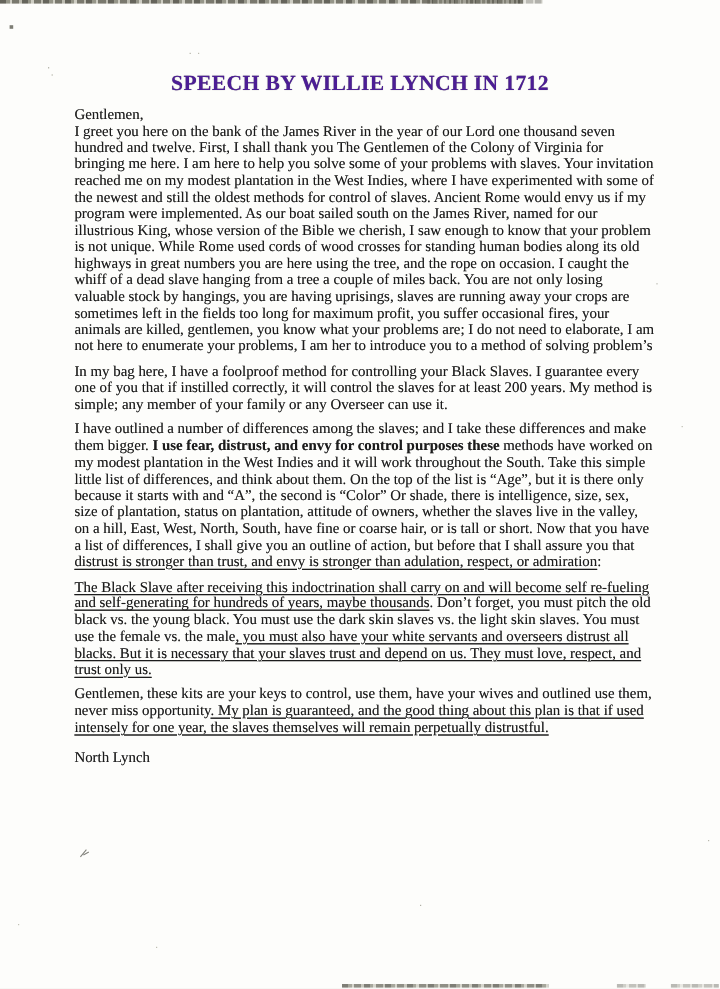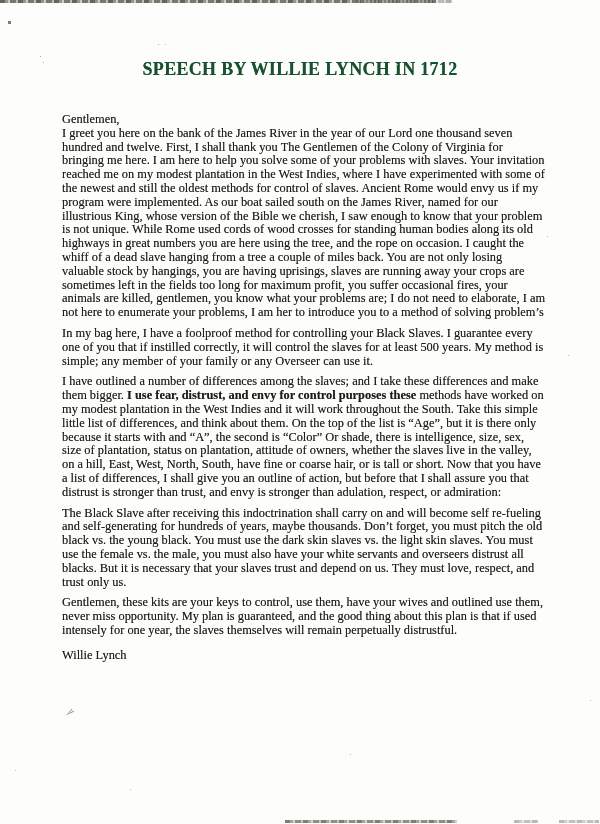--- a/index.html
+++ b/index.html
@@ -49,61 +49,61 @@
       130px 789px 0 0 #bcbcb1,
       15px 770px 0 0 #c0c0b5,
       590px 700px 0 0 #b8b8ad;
   }
   .title {
     margin: 59px 0 0 0;
     text-align: center;
     font-size: 18px;
     font-weight: bold;
     letter-spacing: 0.3px;
-    color: #14532d;
+    color: #4c1d95;
     text-shadow: 0 0 0.6px rgba(25,25,25,0.6);
   }
   .doc {
-    margin: 33px 0 0 62px;
+    margin: 9px 0 0 62px;
     width: 484px;
     font-size: 12.4px;
     line-height: 13.8px;
     text-shadow: 0 0 0.5px rgba(30,30,30,0.55);
   }
   .doc p.para { margin: 0 0 7px 0; }
   .doc span.b { font-weight: bold; }
-  .doc span.u { text-decoration-thickness: 1px; text-underline-offset: 2px; }
+  .doc span.u { text-decoration: underline; text-decoration-thickness: 1px; text-underline-offset: 2px; }
   .closing { margin: 10px 0 0 62px; font-size: 12.4px; line-height: 13.8px; text-shadow: 0 0 0.5px rgba(30,30,30,0.55); }
   .signature { margin-top: 11px; }
   .ink-mark { position: absolute; left: 66px; top: 702px; opacity: 0.75; }
 </style>
 </head>
 <body>
 
 <div class="page">
 
   <div class="strip strip-top"></div>
   <div class="strip strip-top-tail"></div>
   <span class="specks"></span>
 
   <h1 class="title">SPEECH BY WILLIE LYNCH IN 1712</h1>
 
   <div class="doc">
       <p class="para"><span>Gentlemen,</span><br><span>I greet you here on the bank of the James River in the year of our Lord one thousand seven hundred and twelve. First, I shall thank you The Gentlemen of the Colony of Virginia for bringing me here. I am here to help you solve some of your problems with slaves. Your invitation reached me on my modest plantation in the West Indies, where I have experimented with some of the newest and still the oldest methods for control of slaves. Ancient Rome would envy us if my program were implemented. As our boat sailed south on the James River, named for our illustrious King, whose version of the Bible we cherish, I saw enough to know that your problem is not unique. While Rome used cords of wood crosses for standing human bodies along its old highways in great numbers you are here using the tree, and the rope on occasion. I caught the whiff of a dead slave hanging from a tree a couple of miles back. You are not only losing valuable stock by hangings, you are having uprisings, slaves are running away your crops are sometimes left in the fields too long for maximum profit, you suffer occasional fires, your animals are killed, gentlemen, you know what your problems are; I do not need to elaborate, I am not here to enumerate your problems, I am her to introduce you to a method of solving problem’s</span></p>
-      <p class="para"><span>In my bag here, I have a foolproof method for controlling your Black Slaves. I guarantee every one of you that if instilled correctly, it will control the slaves for at least 500 years. My method is simple; any member of your family or any Overseer can use it.</span></p>
+      <p class="para"><span>In my bag here, I have a foolproof method for controlling your Black Slaves. I guarantee every one of you that if instilled correctly, it will control the slaves for at least 200 years. My method is simple; any member of your family or any Overseer can use it.</span></p>
       <p class="para"><span>I have outlined a number of differences among the slaves; and I take these differences and make them bigger. </span><span class="b">I use fear, distrust, and envy for control purposes these</span><span> methods have worked on my modest plantation in the West Indies and it will work throughout the South. Take this simple little list of differences, and think about them. On the top of the list is “Age”, but it is there only because it starts with and “A”, the second is “Color” Or shade, there is intelligence, size, sex, size of plantation, status on plantation, attitude of owners, whether the slaves live in the valley, on a hill, East, West, North, South, have fine or coarse hair, or is tall or short. Now that you have a list of differences, I shall give you an outline of action, but before that I shall assure you that </span><span class="u">distrust is stronger than trust, and envy is stronger than adulation, respect, or admiration</span><span>:</span></p>
       <p class="para"><span class="u">The Black Slave after receiving this indoctrination shall carry on and will become self re-fueling and self-generating for hundreds of years, maybe thousands</span><span>. Don’t forget, you must pitch the old black vs. the young black.  You must use the dark skin slaves vs. the light skin slaves. You must use the female vs. the male</span><span class="u">, you must also have your white servants and overseers distrust all blacks. But it is necessary that your slaves trust and depend on us. They must love, respect, and trust only us.</span></p>
       <p class="para"><span>Gentlemen, these kits are your keys to control, use them, have your wives and outlined use them, never miss opportunity</span><span class="u">. My plan is guaranteed, and the good thing about this plan is that if used intensely for one year, the slaves themselves will remain perpetually distrustful.</span></p>
     </div>
 
   <span class="ink-mark">
     <svg width="9" height="8" viewBox="0 0 9 8">
       <path d="M1 7 L6 1 M3.5 5.5 L8 3" stroke="#5a5a52" stroke-width="0.9" fill="none"></path>
     </svg>
   </span>
 
-  <p class="closing signature">Willie Lynch</p>
+  <p class="closing signature">North Lynch</p>
 
   <div class="strip strip-bottom-1"></div>
   <div class="strip strip-bottom-2"></div>
   <div class="strip strip-bottom-3"></div>
 
 </div>
 
 </body></html>

